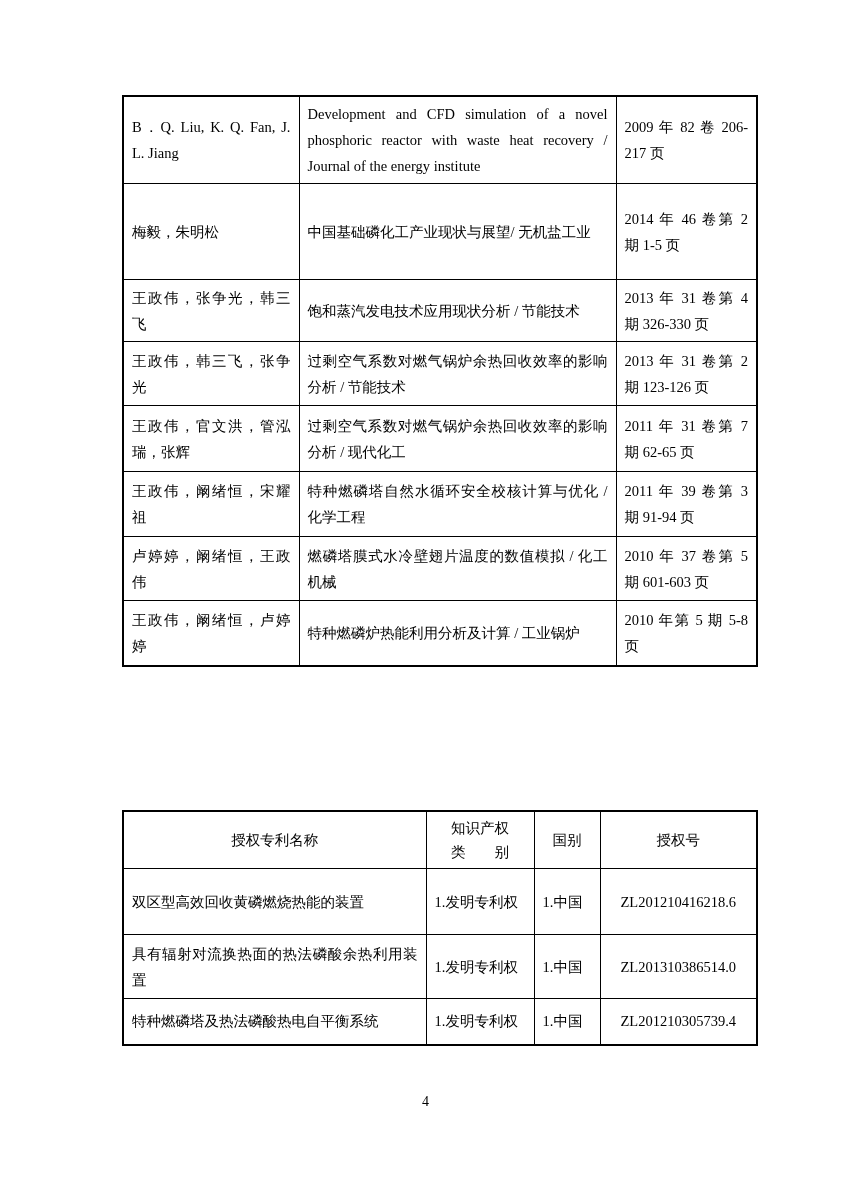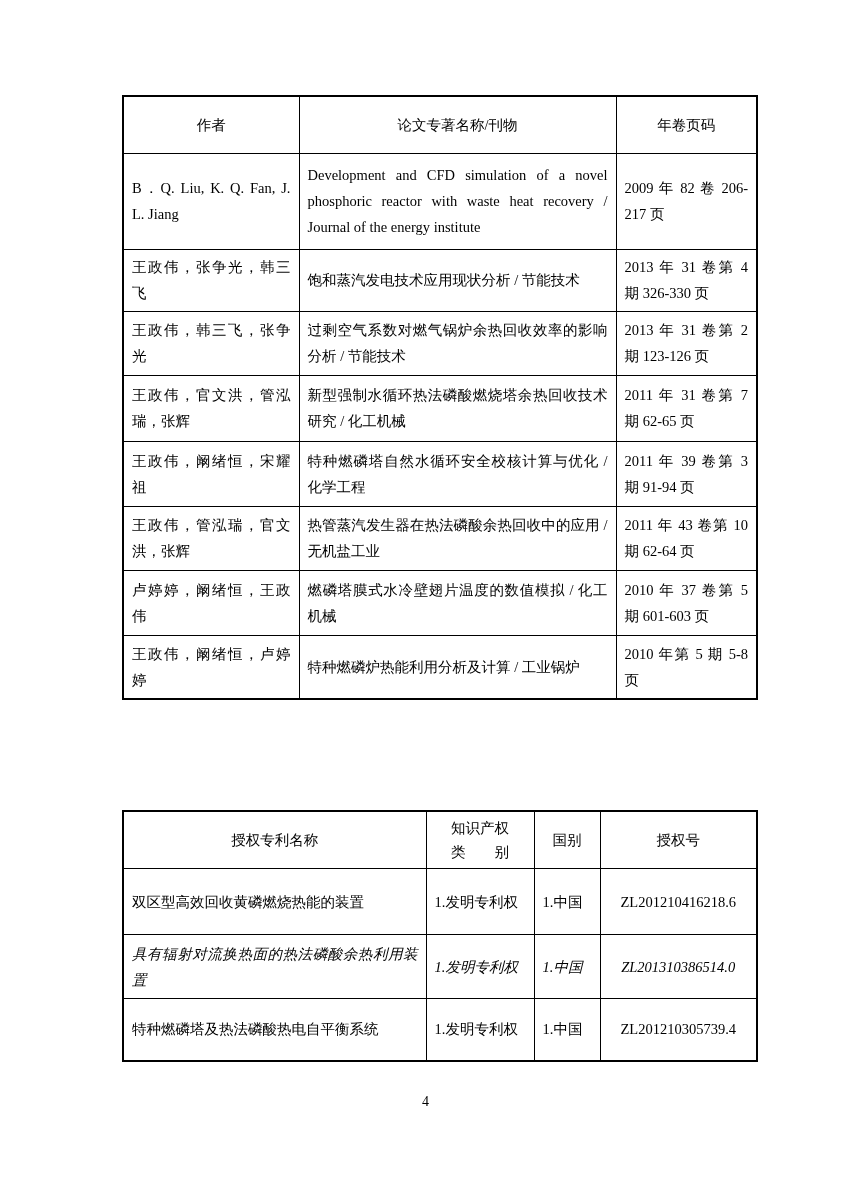--- a/index.html
+++ b/index.html
@@ -46,22 +46,22 @@
   #pub-table tr:nth-child(5)  { height: 66px; }
   #pub-table tr:nth-child(6)  { height: 65px; }
   #pub-table tr:nth-child(7)  { height: 64px; margin-top: 8px; }
   #pub-table tr:nth-child(8)  { height: 65px; }
   #pub-table tr:nth-child(9)  { height: 64px; }
   #pub-table tr:nth-child(10) { height: 68px; margin-left: 45px; }
 
   
   #pat-table tr:nth-child(1) { height: 57px; }
   #pat-table tr:nth-child(2) { height: 66px; }
-  #pat-table tr:nth-child(3) { height: 64px; font-style: italic; }
-  #pat-table tr:nth-child(4) { height: 62px; }
+  #pat-table tr:nth-child(3) { height: 64px; }
+  #pat-table tr:nth-child(4) { height: 46px; }
 
   .section-heading {
     position: absolute;
     left: 122px;
     top: 776px;
     font-family: "Liberation Sans", "DejaVu Sans", sans-serif;
     font-size: 16px;
     font-weight: bold;
     color: #000;
     letter-spacing: 0.5px;
@@ -81,54 +81,49 @@
 
 <div class="page">
 
   <table id="pub-table">
     <colgroup>
       <col style="width:176px">
       <col style="width:317px">
       <col style="width:141px">
     </colgroup>
     <tbody>
-        <tr>
-      <th>作者</th>
-      <th>论文专著名称/刊物</th>
-      <th>年卷页码</th>
-    </tr>
     <tr>
       <td>B．Q. Liu, K. Q. Fan, J. L. Jiang</td>
       <td>Development and CFD simulation of a novel phosphoric reactor with waste heat recovery / Journal of the energy institute</td>
       <td>2009 年 82 卷 206-217 页</td>
+    </tr>
+    <tr>
+      <td>梅毅，朱明松</td>
+      <td>中国基础磷化工产业现状与展望/ 无机盐工业</td>
+      <td>2014 年 46 卷第 2 期 1-5 页</td>
     </tr>
     <tr>
       <td>王政伟，张争光，韩三飞</td>
       <td>饱和蒸汽发电技术应用现状分析 / 节能技术</td>
       <td>2013 年 31 卷第 4 期 326-330 页</td>
     </tr>
     <tr>
       <td>王政伟，韩三飞，张争光</td>
       <td>过剩空气系数对燃气锅炉余热回收效率的影响分析 / 节能技术</td>
       <td>2013 年 31 卷第 2 期 123-126 页</td>
     </tr>
     <tr>
       <td>王政伟，官文洪，管泓瑞，张辉</td>
-      <td>新型强制水循环热法磷酸燃烧塔余热回收技术研究 / 化工机械</td>
+      <td>过剩空气系数对燃气锅炉余热回收效率的影响分析 / 现代化工</td>
       <td>2011 年 31 卷第 7 期 62-65 页</td>
     </tr>
     <tr>
       <td>王政伟，阚绪恒，宋耀祖</td>
       <td>特种燃磷塔自然水循环安全校核计算与优化 / 化学工程</td>
       <td>2011 年 39 卷第 3 期 91-94 页</td>
-    </tr>
-    <tr>
-      <td>王政伟，管泓瑞，官文洪，张辉</td>
-      <td>热管蒸汽发生器在热法磷酸余热回收中的应用 / 无机盐工业</td>
-      <td>2011 年 43 卷第 10 期 62-64 页</td>
     </tr>
     <tr>
       <td>卢婷婷，阚绪恒，王政伟</td>
       <td>燃磷塔膜式水冷壁翅片温度的数值模拟 / 化工机械</td>
       <td>2010 年 37 卷第 5 期 601-603 页</td>
     </tr>
     <tr>
       <td>王政伟，阚绪恒，卢婷婷</td>
       <td>特种燃磷炉热能利用分析及计算 / 工业锅炉</td>
       <td>2010 年第 5 期 5-8 页</td>

